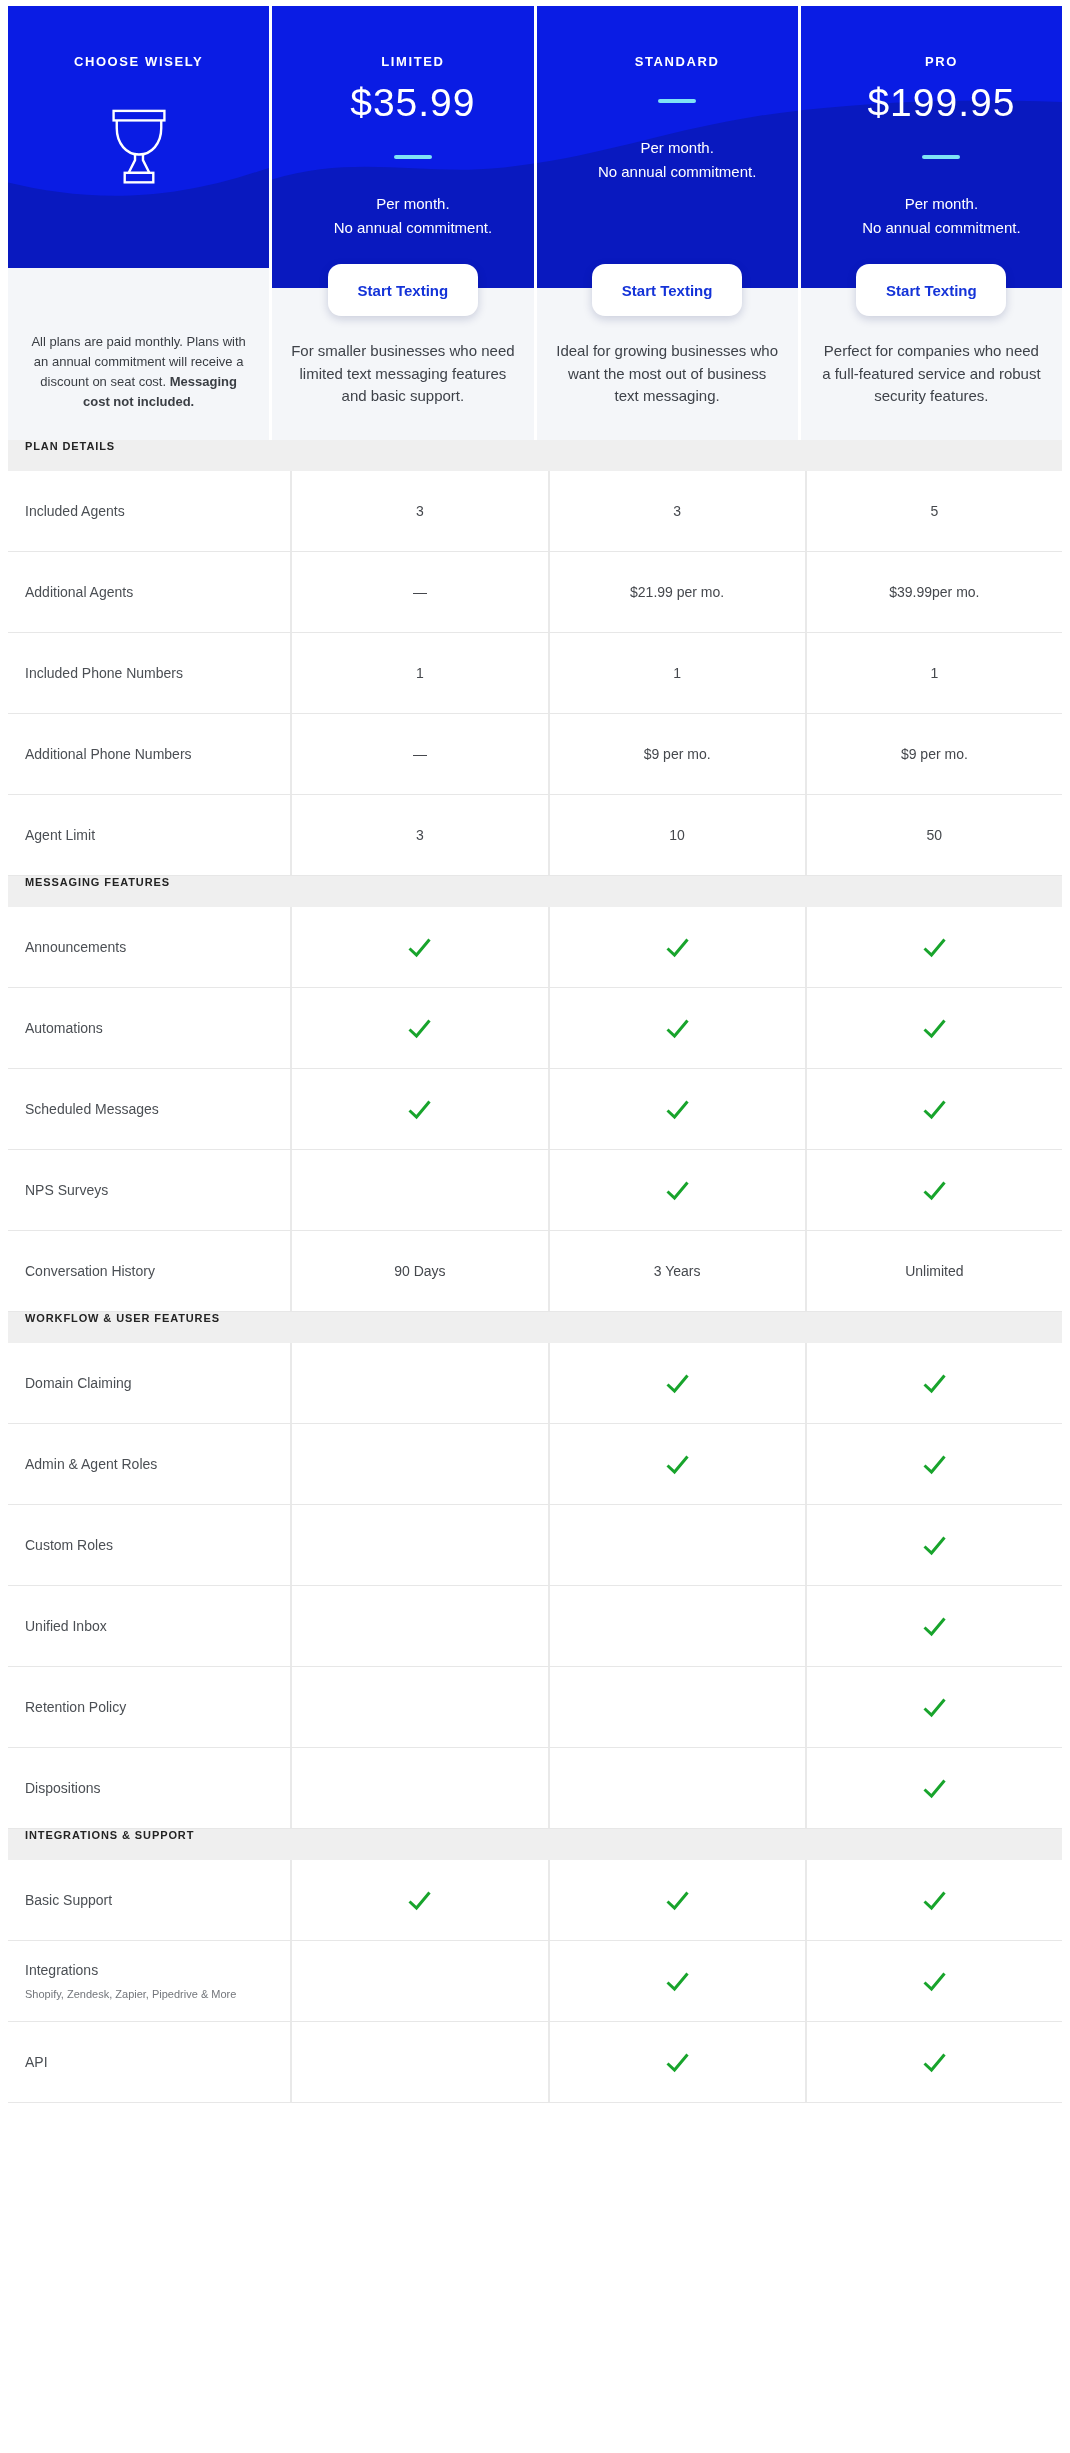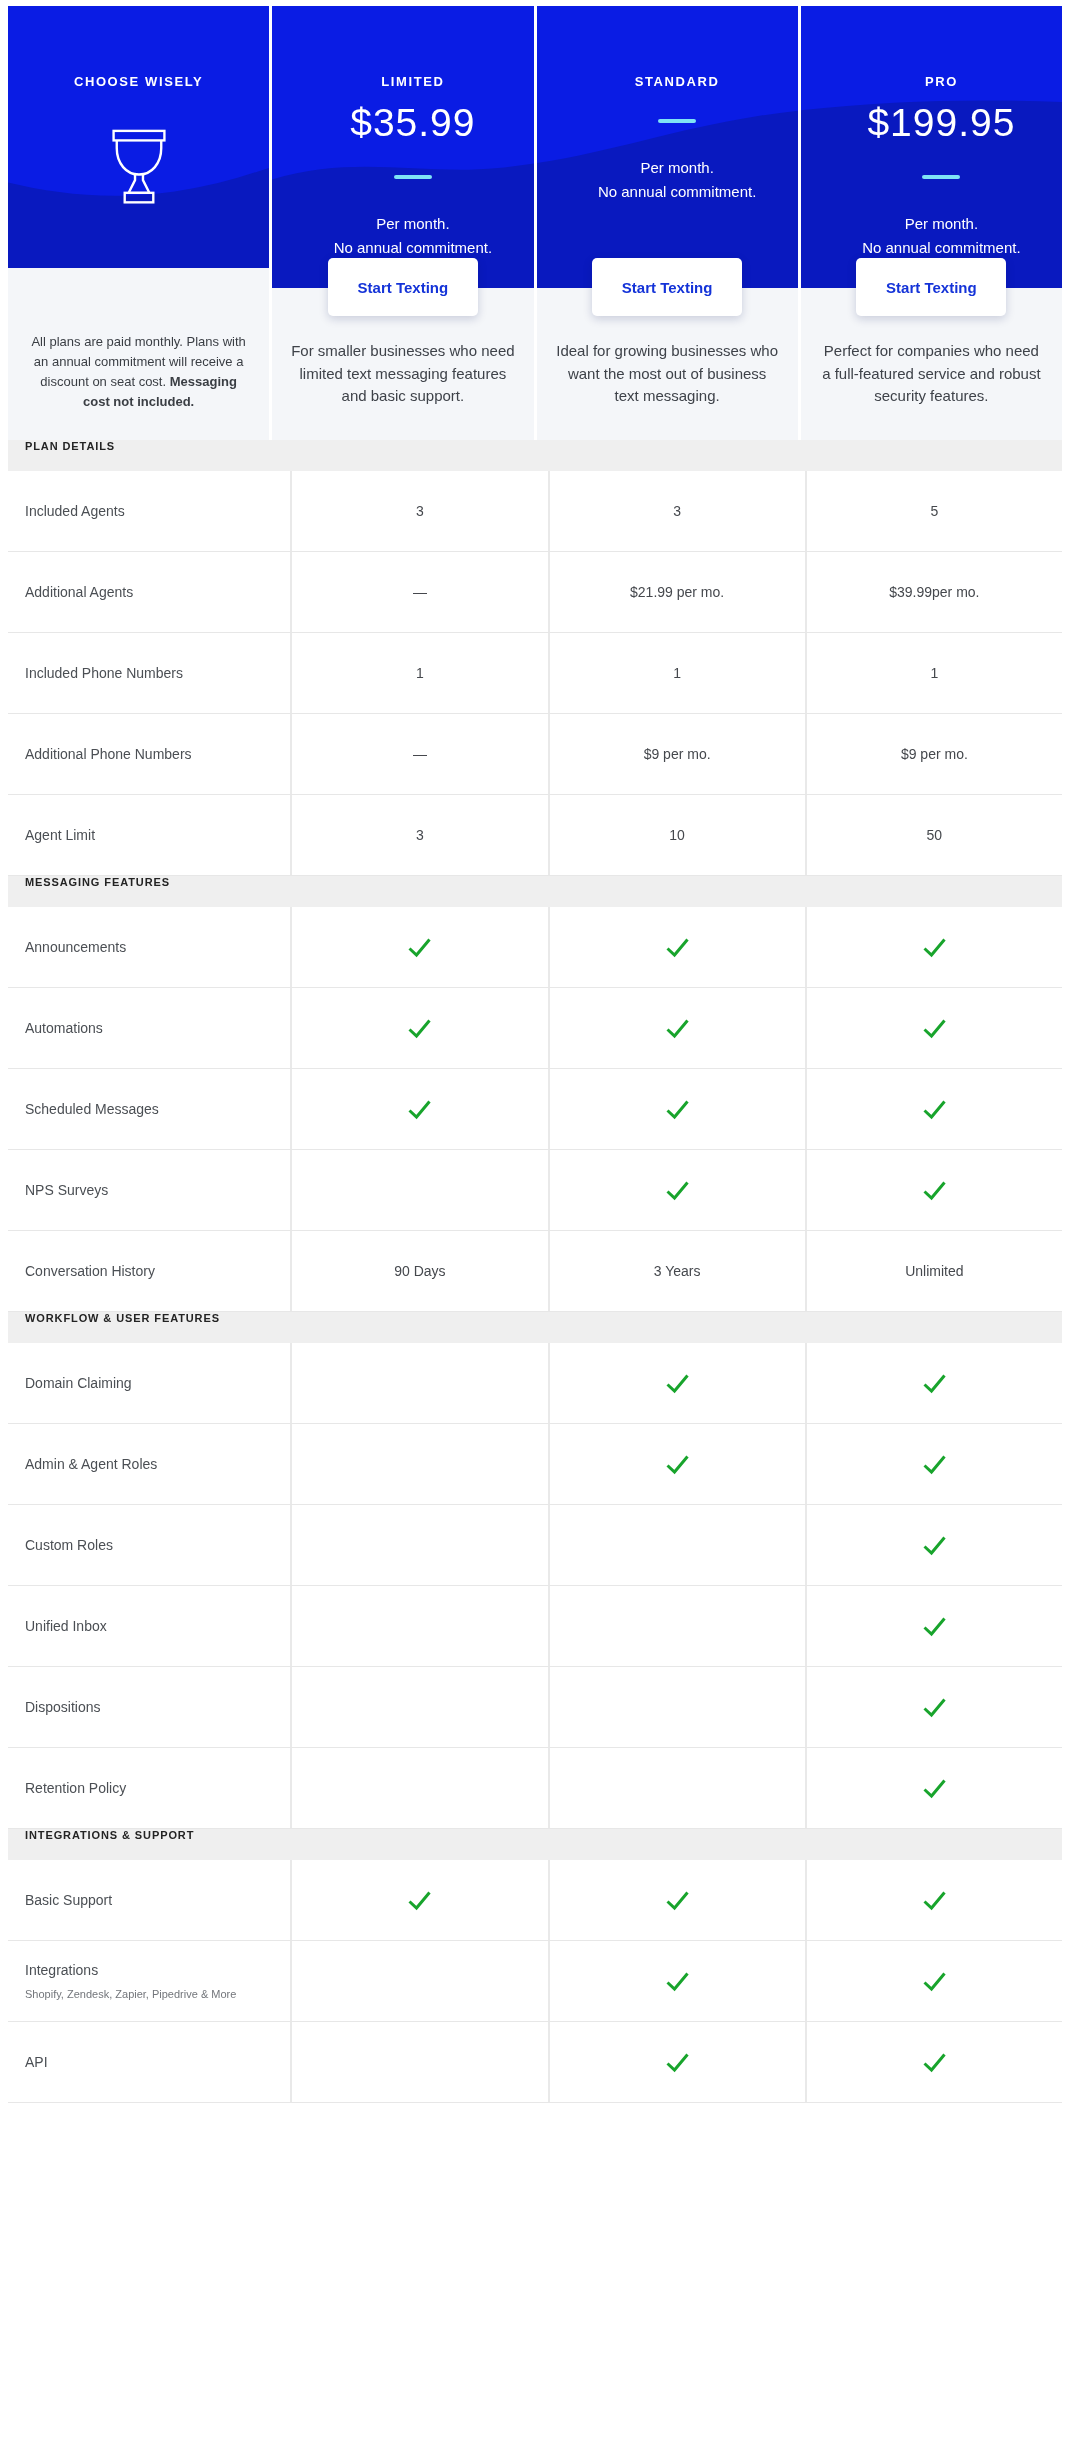--- a/index.html
+++ b/index.html
@@ -24,39 +24,39 @@
   .page{padding:6px 8px 10px 8px;}
 
   
   .top-row{display:flex;gap:3px;height:434px;}
   .col{flex:1;display:flex;flex-direction:column;min-width:0;}
   .panel{position:relative;color:#fff;text-align:center;}
   .intro-panel{height:262px;}
   .plan-panel{height:282px;padding-left:20px;}
   .wave-clip{position:absolute;top:0;left:0;right:0;bottom:0;overflow:hidden;}
   .wave-clip svg{position:absolute;top:0;height:100%;}
-  .panel-inner{position:relative;z-index:2;margin-top:20px;}
+  .panel-inner{position:relative;z-index:2;}
   .eyebrow{
     font-size:13px;font-weight:bold;letter-spacing:1.6px;
     padding-top:48px;
   }
   .trophy-wrap{margin-top:40px;}
   .price{
     margin-top:12px;
     font-size:39px;
     font-weight:200;
     letter-spacing:1px;
   }
   .bar{width:38px;height:4px;margin:30px auto 0;background:var(--accent-cyan);border-radius:2px;}
   .period{margin-top:33px;font-size:15px;line-height:1.6;}
   .cta{
     position:absolute;z-index:3;
     left:50%;bottom:-28px;transform:translateX(-50%);
-    width:150px;height:58px;
-    background:#ffffff;border:none;border-radius:5px;
+    width:150px;height:52px;
+    background:#ffffff;border:none;border-radius:13px;
     color:var(--cta-text-blue);
     font-family:inherit;font-size:15px;font-weight:bold;
     box-shadow:0 3px 10px rgba(10,20,90,0.18);
     cursor:pointer;
     margin-top:16px;
   }
   .descbox{
     flex:1;background:var(--description-bg);
     text-align:center;
   }
@@ -406,33 +406,33 @@
         <div class="cell"></div>
         <div class="cell"></div>
         <div class="cell">
           <span class="check"><svg width="25" height="21" viewBox="0 0 25 21">
               <path d="M2.5 11.5 L9.5 18 L22.5 2.5" fill="none" stroke="var(--check-green)" stroke-width="3"></path>
             </svg></span>
         </div>
       </div>
       <div class="row">
         <div class="cell label-cell">
+          <div class="row-label">Retention Policy</div>
+        </div>
+        <div class="cell"></div>
+        <div class="cell"></div>
+        <div class="cell">
+          <span class="check"><svg width="25" height="21" viewBox="0 0 25 21">
+              <path d="M2.5 11.5 L9.5 18 L22.5 2.5" fill="none" stroke="var(--check-green)" stroke-width="3"></path>
+            </svg></span>
+        </div>
+      </div>
+      <div class="row">
+        <div class="cell label-cell">
           <div class="row-label">Dispositions</div>
-        </div>
-        <div class="cell"></div>
-        <div class="cell"></div>
-        <div class="cell">
-          <span class="check"><svg width="25" height="21" viewBox="0 0 25 21">
-              <path d="M2.5 11.5 L9.5 18 L22.5 2.5" fill="none" stroke="var(--check-green)" stroke-width="3"></path>
-            </svg></span>
-        </div>
-      </div>
-      <div class="row">
-        <div class="cell label-cell">
-          <div class="row-label">Retention Policy</div>
         </div>
         <div class="cell"></div>
         <div class="cell"></div>
         <div class="cell">
           <span class="check"><svg width="25" height="21" viewBox="0 0 25 21">
               <path d="M2.5 11.5 L9.5 18 L22.5 2.5" fill="none" stroke="var(--check-green)" stroke-width="3"></path>
             </svg></span>
         </div>
       </div>
       <div class="band">

